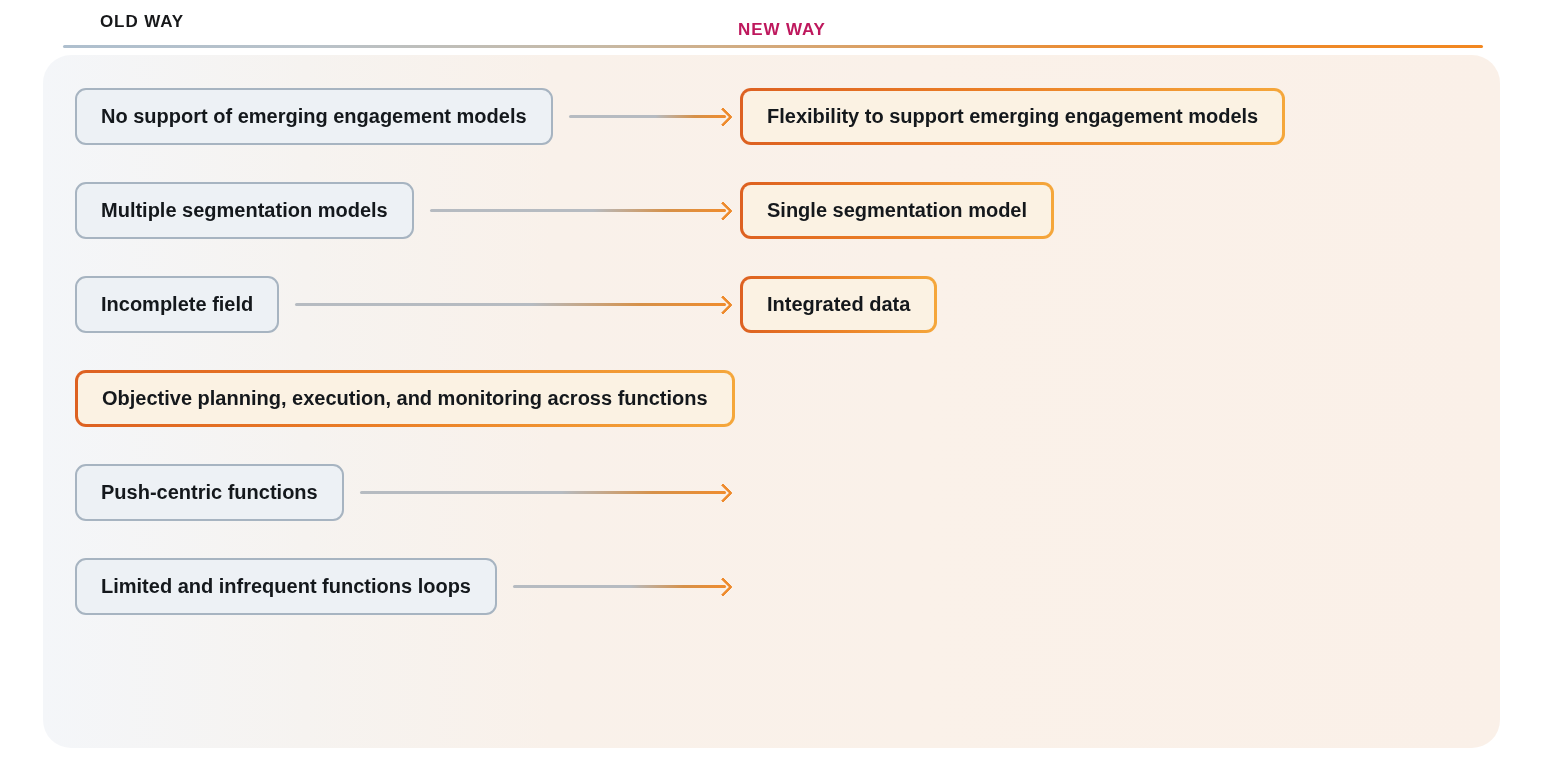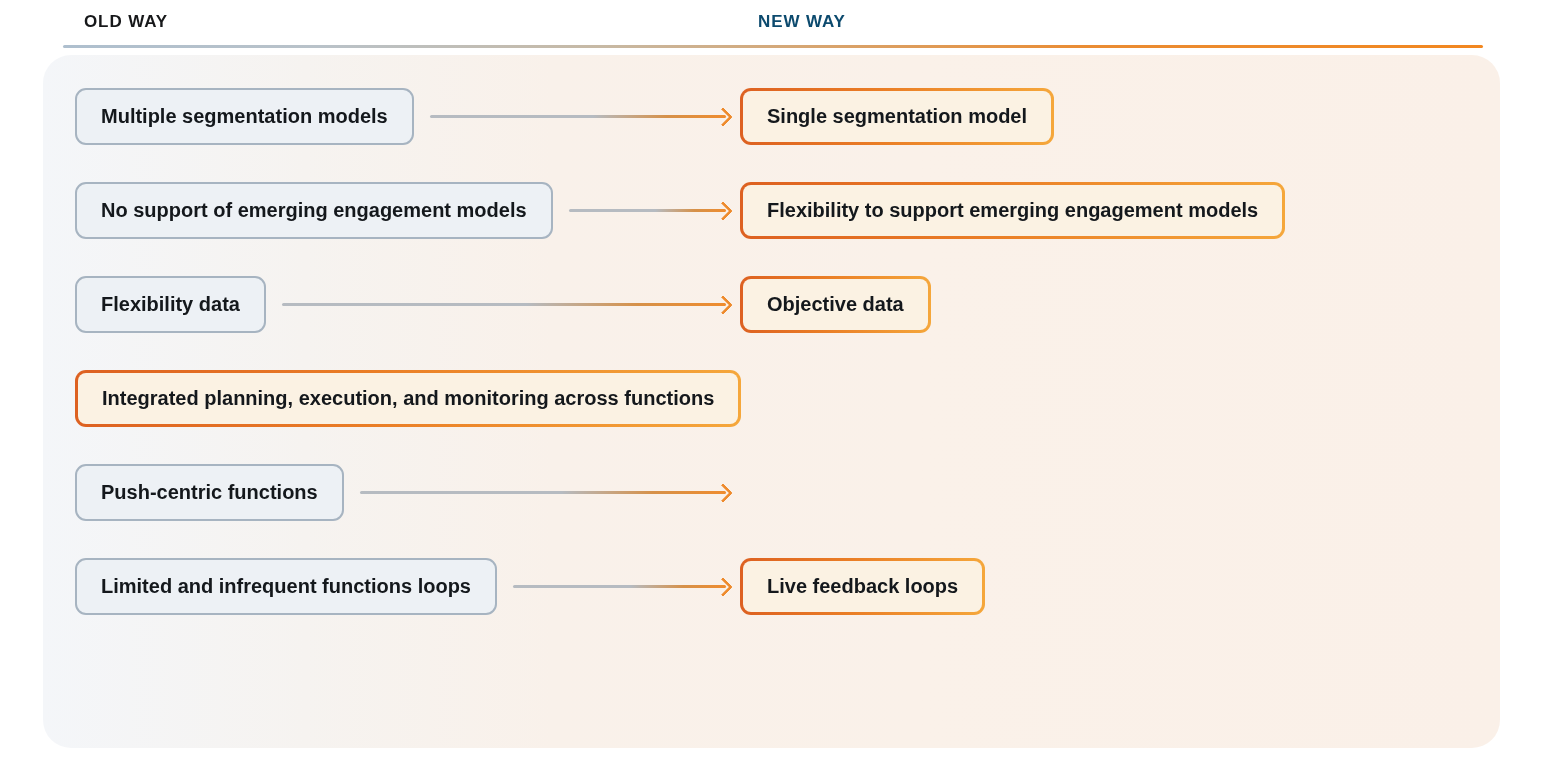--- a/index.html
+++ b/index.html
@@ -12,22 +12,22 @@
   }
 
   
   .hdr-label {
     position: absolute;
     top: 12px;
     font-size: 17px;
     font-weight: 800;
     letter-spacing: 0.9px;
   }
-  #old-hdr { left: 84px; color: #17181a; }
-  #new-hdr { left: 758px; color: #0c4a6e; }
+  #old-hdr { left: 100px; color: #17181a; }
+  #new-hdr { left: 738px; color: #be185d; margin-top: 8px; }
 
   .hdr-rule {
     position: absolute;
     left: 63px;
     top: 45px;
     width: 1420px;
     height: 3px;
     border-radius: 2px;
     background: linear-gradient(90deg,
       #aebfce 0%, #b9c2c9 18%, #c7b9a4 38%,
@@ -115,70 +115,69 @@
 <body>
 
 <div id="old-hdr" class="hdr-label">OLD WAY</div>
 <div id="new-hdr" class="hdr-label">NEW WAY</div>
 <div class="hdr-rule"></div>
 
 <div class="panel">
   <div id="rows">
   <div class="row">
     <div class="old-zone">
+      <div class="box old-box">No support of emerging engagement models</div>
+      <div class="arrow">
+        <div class="shaft"></div>
+        <div class="head"></div>
+      </div>
+    </div>
+    <div class="box new-box">Flexibility to support emerging engagement models</div>
+  </div>
+
+  <div class="row">
+    <div class="old-zone">
       <div class="box old-box">Multiple segmentation models</div>
       <div class="arrow">
         <div class="shaft"></div>
         <div class="head"></div>
       </div>
     </div>
     <div class="box new-box">Single segmentation model</div>
   </div>
 
   <div class="row">
     <div class="old-zone">
-      <div class="box old-box">No support of emerging engagement models</div>
+      <div class="box old-box">Incomplete field</div>
       <div class="arrow">
         <div class="shaft"></div>
         <div class="head"></div>
       </div>
     </div>
-    <div class="box new-box">Flexibility to support emerging engagement models</div>
-  </div>
-
-  <div class="row">
-    <div class="old-zone">
-      <div class="box old-box">Flexibility data</div>
-      <div class="arrow">
-        <div class="shaft"></div>
-        <div class="head"></div>
-      </div>
-    </div>
-    <div class="box new-box">Objective data</div>
+    <div class="box new-box">Integrated data</div>
   </div>
 
 
   <div class="row">
-    <div class="box new-box">Integrated planning, execution, and monitoring across functions</div>
+    <div class="box new-box">Objective planning, execution, and monitoring across functions</div>
   </div>
 
   <div class="row">
     <div class="old-zone">
       <div class="box old-box">Push-centric functions</div>
       <div class="arrow">
         <div class="shaft"></div>
         <div class="head"></div>
       </div>
     </div>
   </div>
 
   <div class="row">
     <div class="old-zone">
       <div class="box old-box">Limited and infrequent functions loops</div>
       <div class="arrow">
         <div class="shaft"></div>
         <div class="head"></div>
       </div>
     </div>
-    <div class="box new-box">Live feedback loops</div>
   </div>
 </div>
 </div>
 
 </body></html>

